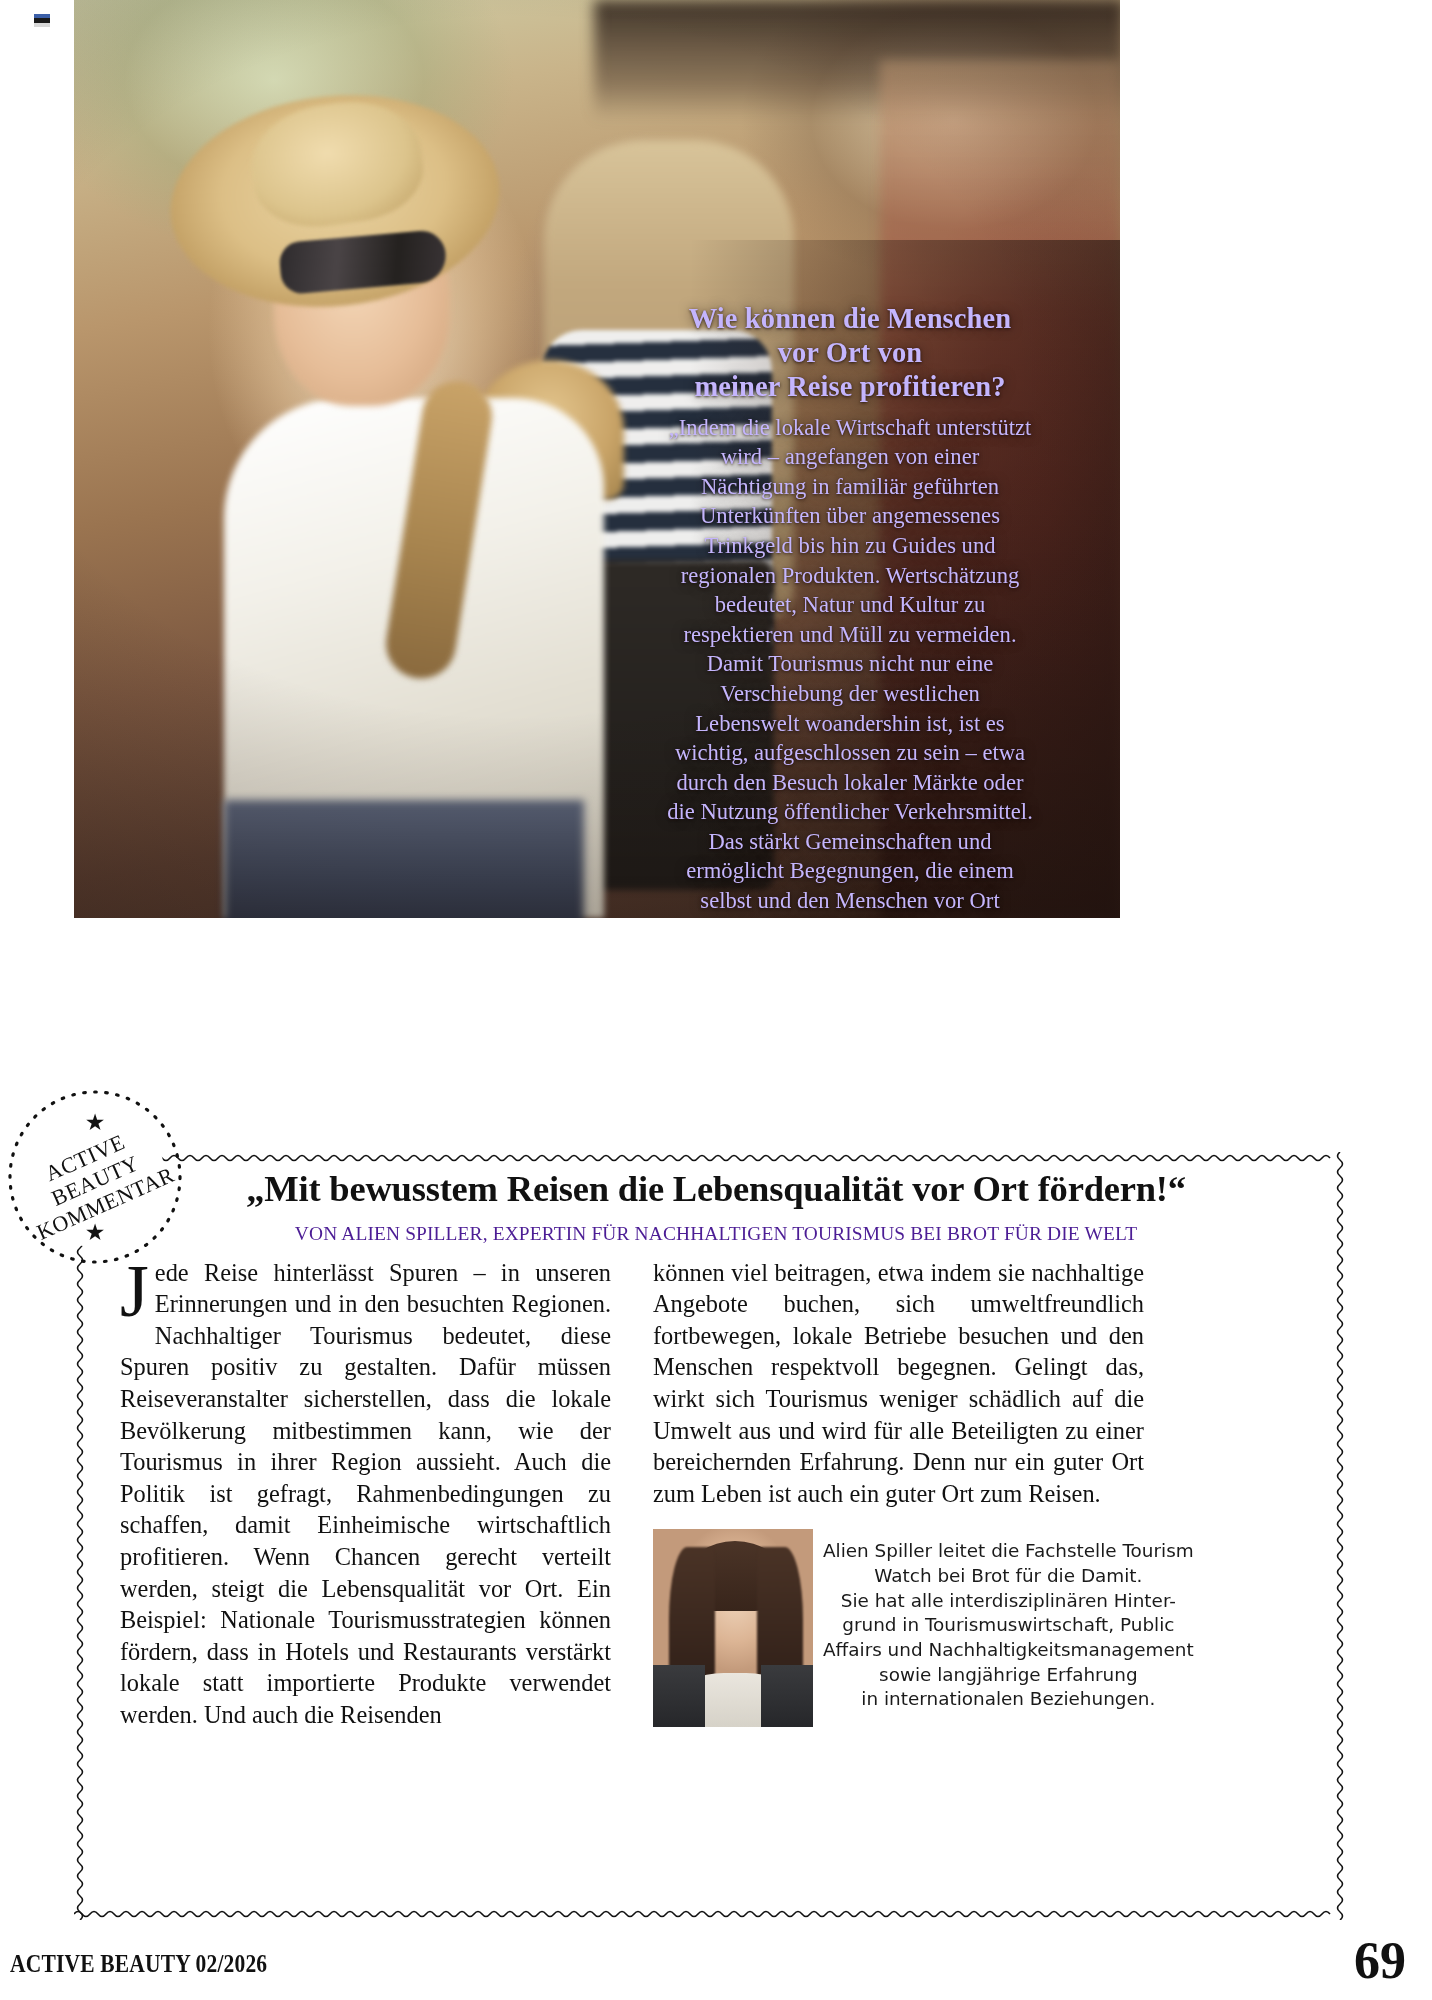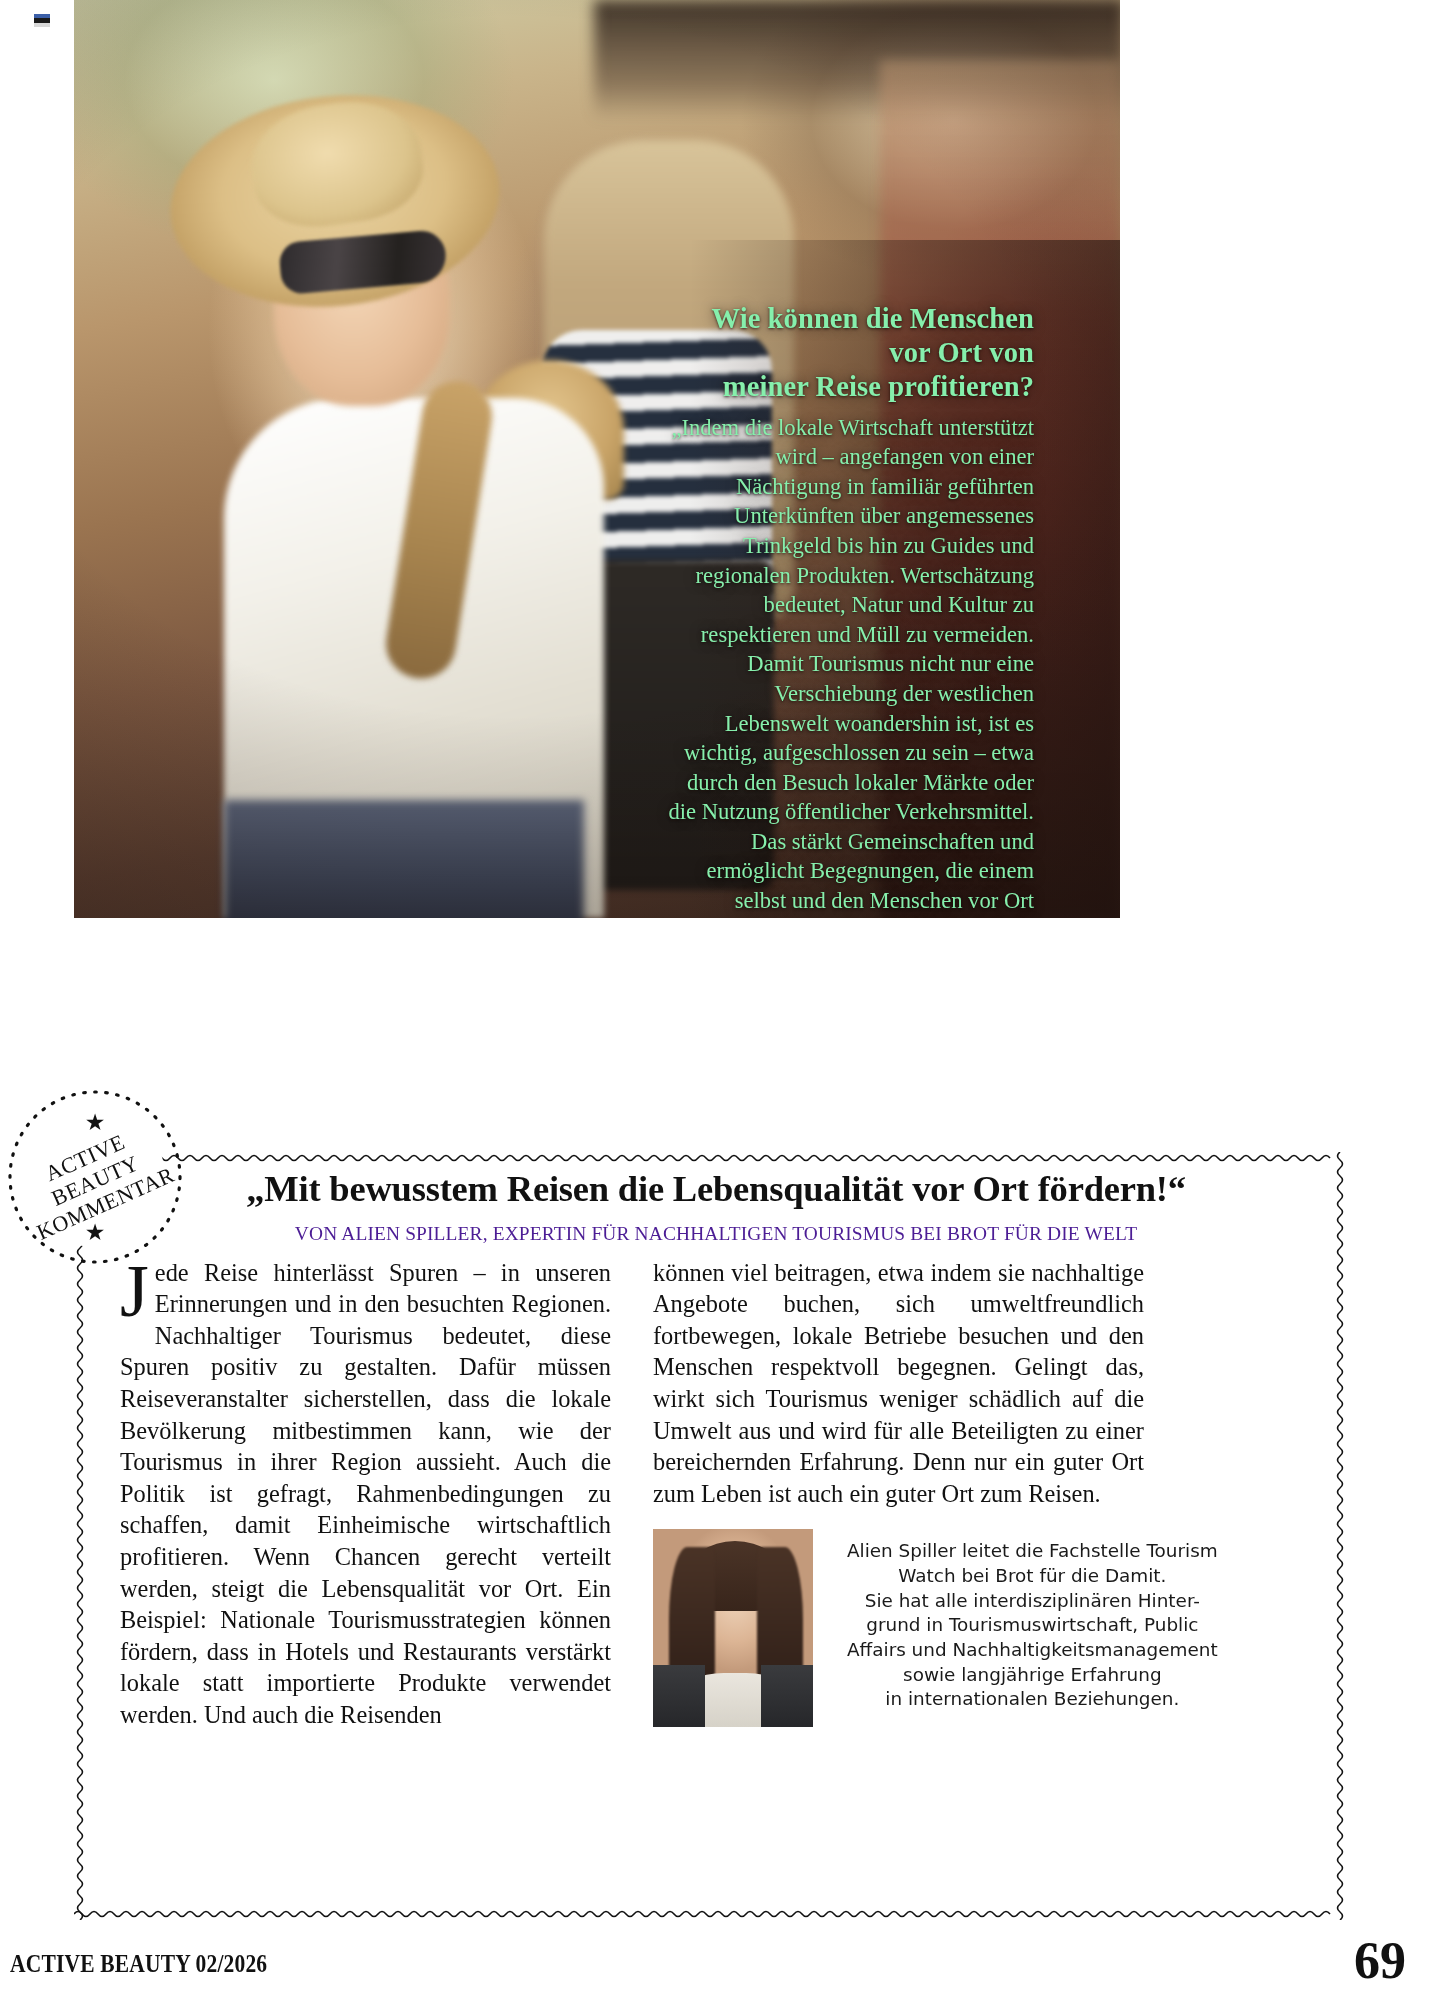--- a/index.html
+++ b/index.html
@@ -140,22 +140,22 @@
     position:absolute; right:0; top:240px; width:430px; height:678px;
     background: linear-gradient(270deg, rgba(34,18,14,0.62) 0%, rgba(40,22,16,0.42) 45%, rgba(0,0,0,0) 100%);
   }
 
   
   .quote-block {
     position: absolute;
     right: 86px;
     top: 302px;
     width: 368px;
-    text-align: right;
-    color: #86efac;
+    text-align: center;
+    color: #c4b5fd;
     text-shadow: 0 1px 3px rgba(20,10,6,0.75), 0 0 12px rgba(20,10,6,0.5);
   }
   .quote-q {
     font-size: 28.5px;
     line-height: 1.20;
     font-weight: 700;
     margin: 0 0 8px 0;
     letter-spacing: 0.1px;
   }
   .quote-body {
@@ -224,21 +224,21 @@
     font-size: 74px;
     line-height: 0.82;
     padding: 4px 6px 0 0;
     font-weight: 400;
     color: #111;
   }
 
   
   .bio {
     display: flex;
-    gap: 34px;
+    gap: 10px;
     margin-top: 20px;
     align-items: flex-start;
   }
   .bio-photo {
     width: 160px;
     height: 198px;
     flex: 0 0 160px;
     background:
       radial-gradient(ellipse 60px 74px at 82px 68px, #efd4bb 0%, #dcb595 60%, #c39a7b 100%),
       linear-gradient(180deg, #8d8355 0%, #7d7549 45%, #6f6a44 100%);

